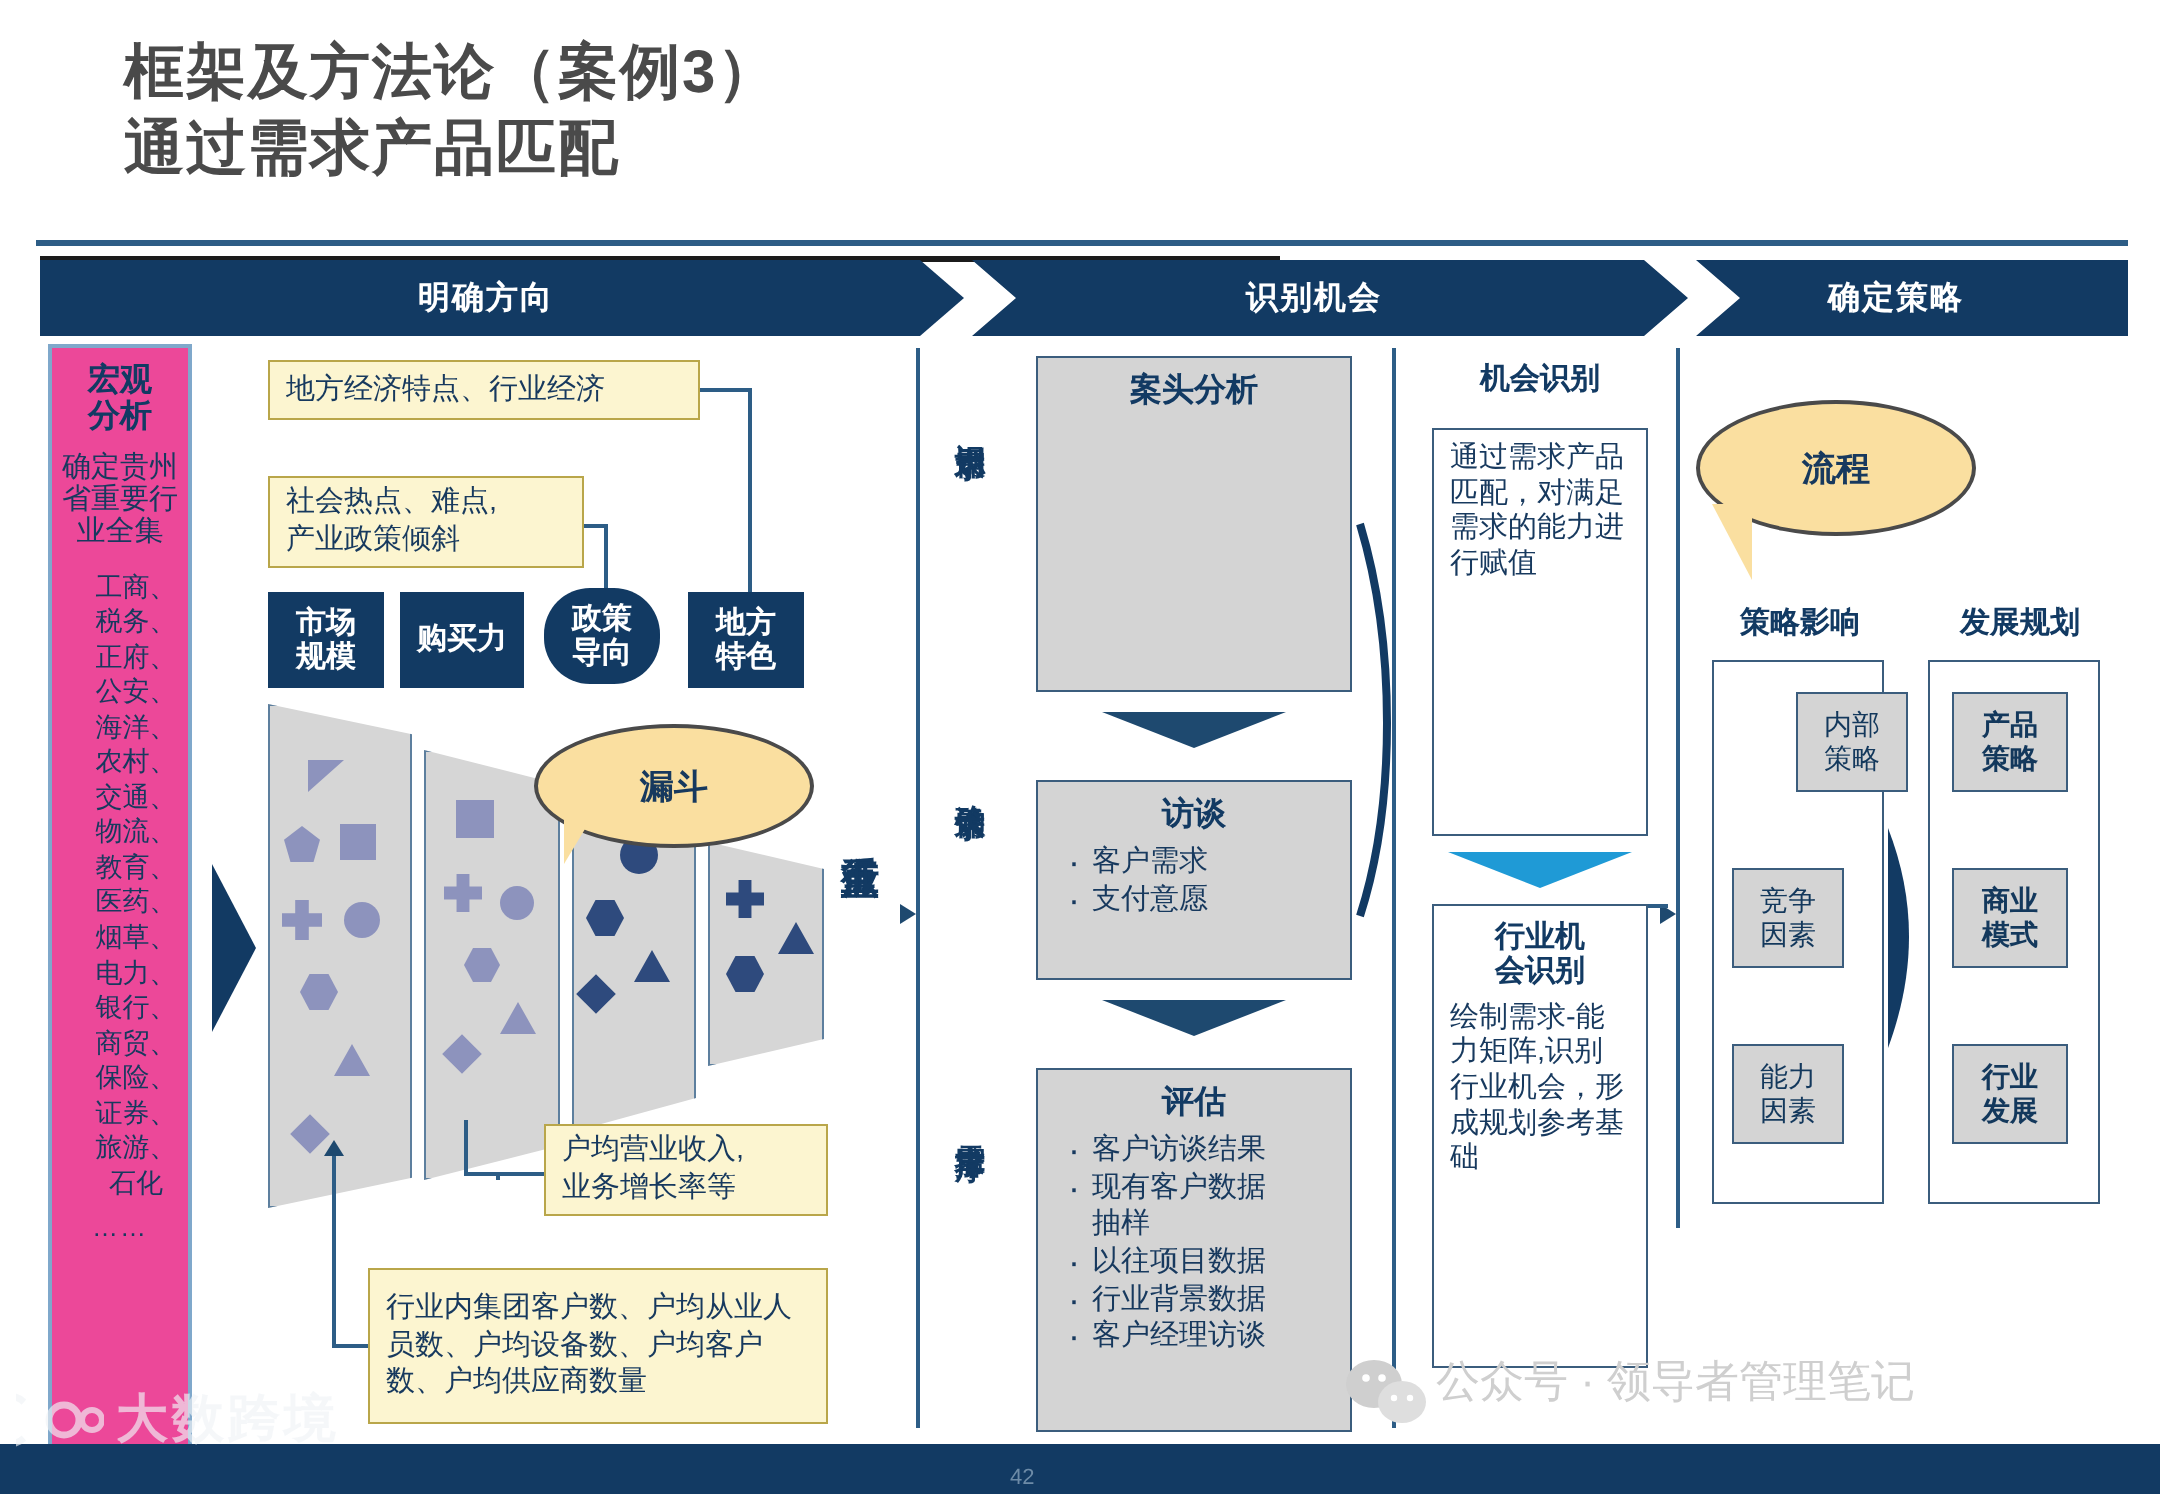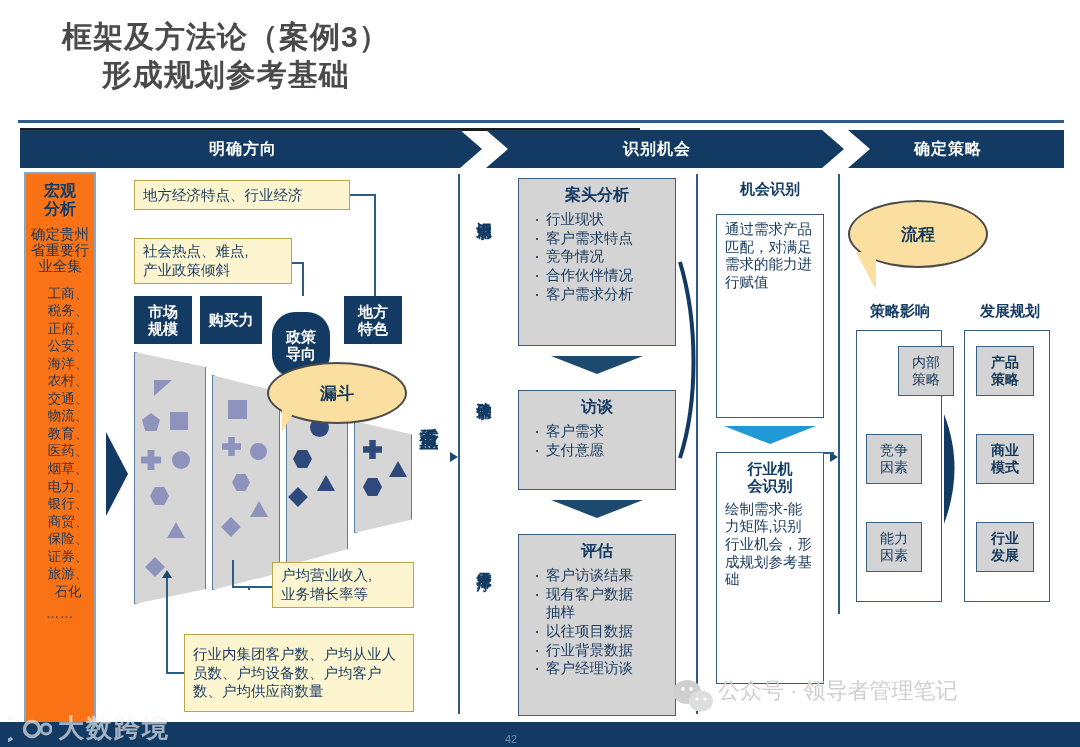--- a/index.html
+++ b/index.html
@@ -7,21 +7,21 @@
   body {
     font-family: "Liberation Sans", "DejaVu Sans", sans-serif;
     background:#ffffff;
     position:relative;
     overflow:hidden;
     color:#13385c;
   }
   .slide { position:absolute; inset:0; }
 
   
-  .title-block { position:absolute; left:62px; top:18px;text-align:center; }
+  .title-block { position:absolute; left:62px; top:18px; }
   .title-line { font-size:30px; font-weight:bold; color:#4a4a4a; line-height:1.28; letter-spacing:1px; white-space:nowrap;}
 
   .title-rule { position:absolute; left:18px; top:120px; width:1046px; height:3px; background:#2d5d86; }
 
   
   .banner { position:absolute; left:20px; top:130px; width:1044px; height:38px; }
   .chev { position:absolute; top:0; height:38px; background:#123a63; display:flex; align-items:center; justify-content:center;
           color:#ffffff; font-weight:bold; font-size:16px; letter-spacing:1px;}
   .chev.c1 { left:0;   width:462px; clip-path: polygon(0 0, 440px 0, 462px 50%, 440px 100%, 0 100%); }
   .chev.c2 { left:466px; width:358px; clip-path: polygon(0 0, 336px 0, 358px 50%, 336px 100%, 0 100%, 22px 50%); }
@@ -30,21 +30,21 @@
   .banner-topline { position:absolute; left:20px; top:128px; width:620px; height:3px; background:#1b1b1b; }
 
   
   .box { position:absolute; border:1px solid #3b5d7d; }
   .yellow { background:#fcf5d0; border:1px solid #b9a64a; color:#17395e; font-size:14.5px; line-height:1.3; padding:5px 8px;}
   .navy  { background:#123a63; color:#fff; font-weight:bold; font-size:15px; display:flex; align-items:center; justify-content:center; text-align:center; line-height:1.15; border:none;}
   .lblue { background:#9cd0ea; border:1.6px solid #3b5d7d; }
   .greyc { background:#d4d4d4; border:1.6px solid #3b5d7d; display:flex;align-items:center;justify-content:center;text-align:center;font-size:14px;line-height:1.2;}
 
   
-  #sidebar { left:24px; top:172px; width:72px; height:552px; background:#f97316; border:2px solid #7fa8cb; padding-top:8px; text-align:center;}
+  #sidebar { left:24px; top:172px; width:72px; height:552px; background:#ec4899; border:2px solid #7fa8cb; padding-top:8px; text-align:center;}
   #sidebar .hd { font-weight:bold; font-size:16px; line-height:1.12; color:#123a63; }
   #sidebar .sub { font-size:14.5px; line-height:1.12; margin-top:8px; color:#17395e;}
   #sidebar .list { font-size:13.5px; line-height:1.30; margin-top:10px; color:#17395e;padding-left:16px;}
   #sidebar .dots { font-size:13px; letter-spacing:1px; margin-top:6px; color:#17395e;}
 
   
   .funnel { position:absolute; background:#d6d6d6; border:1.5px solid #5d7f9e; }
 
   .shape { position:absolute; background:#8d93bd; }
   .sq  { }
@@ -86,31 +86,31 @@
   .hline { position:absolute; background:#2d5d86; }
   .vline { position:absolute; background:#2d5d86; }
   .arrowR { position:absolute; width:0;height:0;border-top:5px solid transparent;border-bottom:5px solid transparent;border-left:8px solid #1e496f;}
   .arrowU { position:absolute; width:0;height:0;border-left:5px solid transparent;border-right:5px solid transparent;border-bottom:8px solid #1e496f;}
 
   
   .wm { position:absolute; left:672px; top:676px; font-size:22px; color:#cfcfcf; font-weight:500; white-space:nowrap; pointer-events:none;}
   .wm-logo { position:absolute; left:672px; top:678px; width:42px; height:36px; pointer-events:none;}
   .footer-bar { position:absolute; left:0; bottom:0; width:1080px; height:25px; background:#123a63; }
   .pagenum { position:absolute; left:505px; bottom:2px; font-size:11px; color:#6d8ba7; }
-  .brand { position:absolute; left:8px; bottom:1px; display:flex; align-items:center; gap:6px; opacity:.65;margin-top:32px;}
+  .brand { position:absolute; left:8px; bottom:20px; display:flex; align-items:center; gap:6px; opacity:.65;margin-top:32px;}
   .brand .bt { font-size:26px; font-weight:bold; color:#f1f4f7; letter-spacing:2px; }
 </style>
 </head>
 <body>
 
 <div class="slide">
 
   <div class="title-block">
     <div class="title-line">框架及方法论（案例3）</div>
-    <div class="title-line">形成规划参考基础</div>
+    <div class="title-line">通过需求产品匹配</div>
   </div>
   <div class="title-rule"></div>
 
   <div class="banner-topline"></div>
   <div class="banner">
     <div class="chev c1">
         <span>明确方向</span>
       </div>
     <div class="chev c2">
         <span>识别机会</span>
@@ -145,21 +145,21 @@
   <div class="hline" style="left:292px;top:262px;width:12px;height:2px;"></div>
   <div class="vline" style="left:302px;top:262px;width:2px;height:34px;"></div>
 
   <div class="box navy" style="left:134px;top:296px;width:58px;height:48px;white-space:pre-line;">
     <span>市场
 规模</span>
   </div>
   <div class="box navy" style="left:200px;top:296px;width:62px;height:48px;white-space:pre-line;">
     <span>购买力</span>
   </div>
-  <div class="box navy" style="left:272px;top:312px;width:58px;height:66px;white-space:pre-line;border-radius:23px;">
+  <div class="box navy" style="left:272px;top:294px;width:58px;height:48px;white-space:pre-line;border-radius:23px;">
     <span>政策
 导向</span>
   </div>
   <div class="box navy" style="left:344px;top:296px;width:58px;height:48px;white-space:pre-line;">
     <span>地方
 特色</span>
   </div>
 
   <div class="funnel" style="left:134px;top:352px;width:72px;height:252px;clip-path:polygon(0 0,100% 6%,100% 94%,0 100%);"></div>
   <div class="funnel" style="left:212px;top:375px;width:68px;height:215px;clip-path:polygon(0 0,100% 8%,100% 92%,0 100%);"></div>
@@ -219,27 +219,20 @@
 
   <div class="arrowR" style="left:450px;top:452px;"></div>
   <div class="arrowR" style="left:830px;top:452px;"></div>
 
   <div class="vlabel" style="left:474px;top:210px;font-size:15px;">识别需求</div>
   <div class="vlabel" style="left:474px;top:390px;font-size:15px;">确认需求</div>
   <div class="vlabel" style="left:474px;top:560px;font-size:15px;">需求排序</div>
 
   <div class="cbox" style="left:518px;top:178px;width:158px;height:168px;">
     <div class="h">案头分析</div>
-    <ul>
-      <li>行业现状</li>
-      <li>客户需求特点</li>
-      <li>竞争情况</li>
-      <li>合作伙伴情况</li>
-      <li>客户需求分析</li>
-    </ul>
   </div>
   <div class="dnarrow" style="left:551px;top:356px;"></div>
 
   <div class="cbox" style="left:518px;top:390px;width:158px;height:100px;">
     <div class="h">访谈</div>
     <ul>
       <li>客户需求</li>
       <li>支付意愿</li>
     </ul>
   </div>

